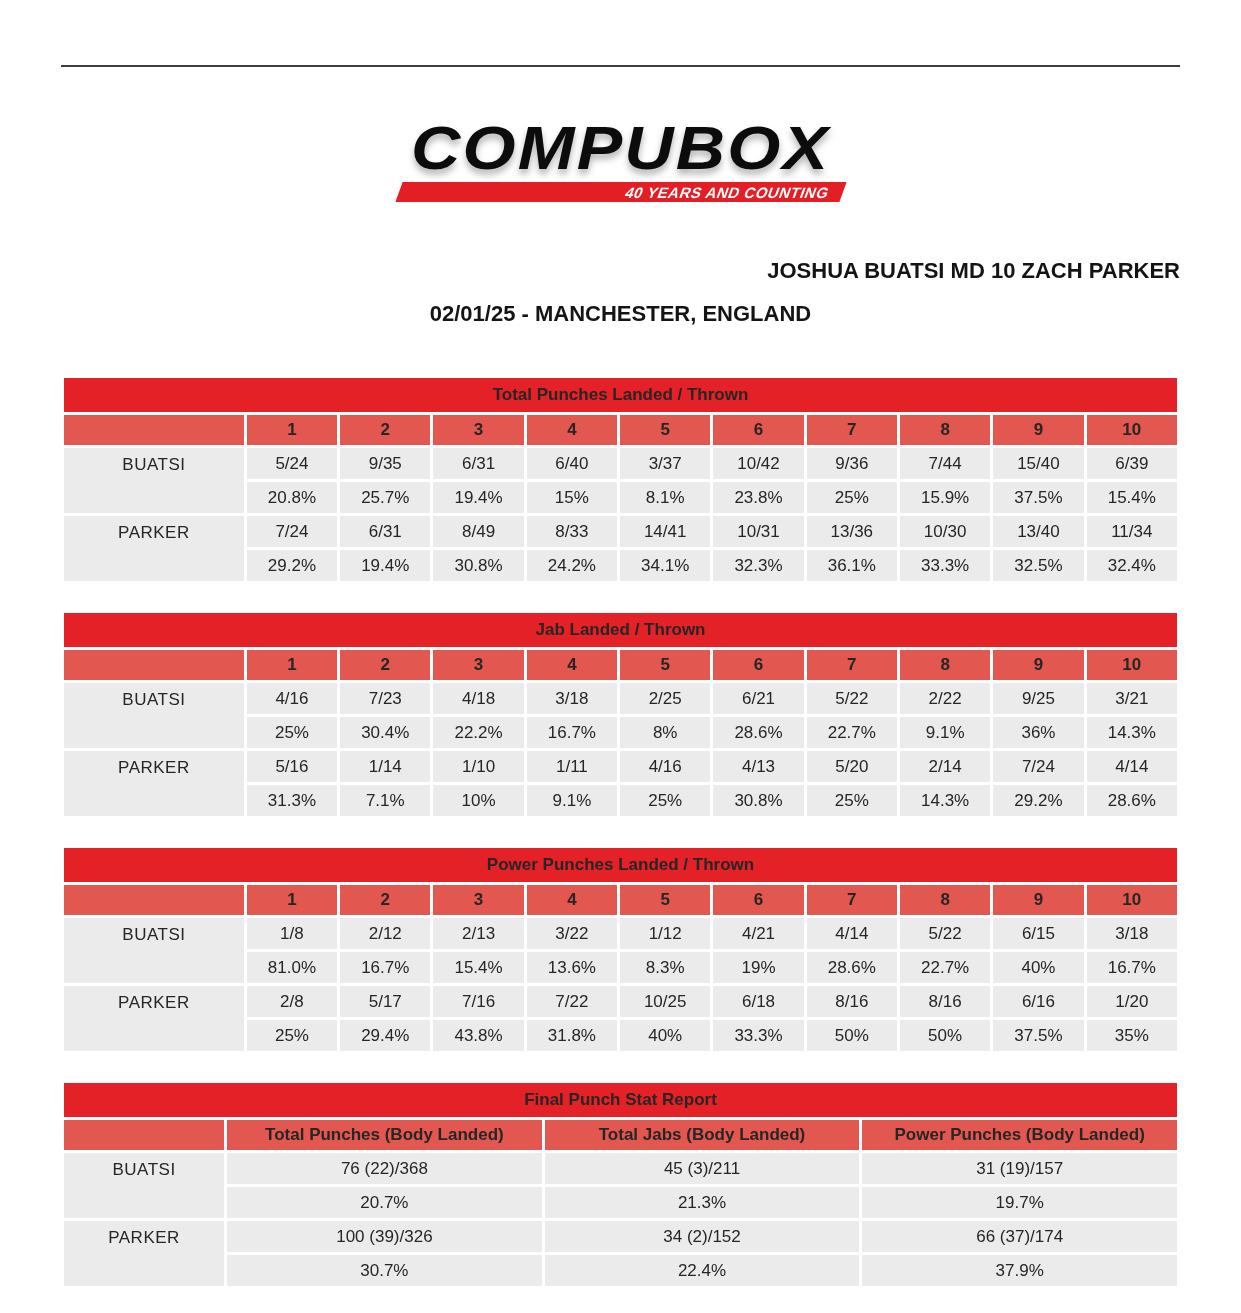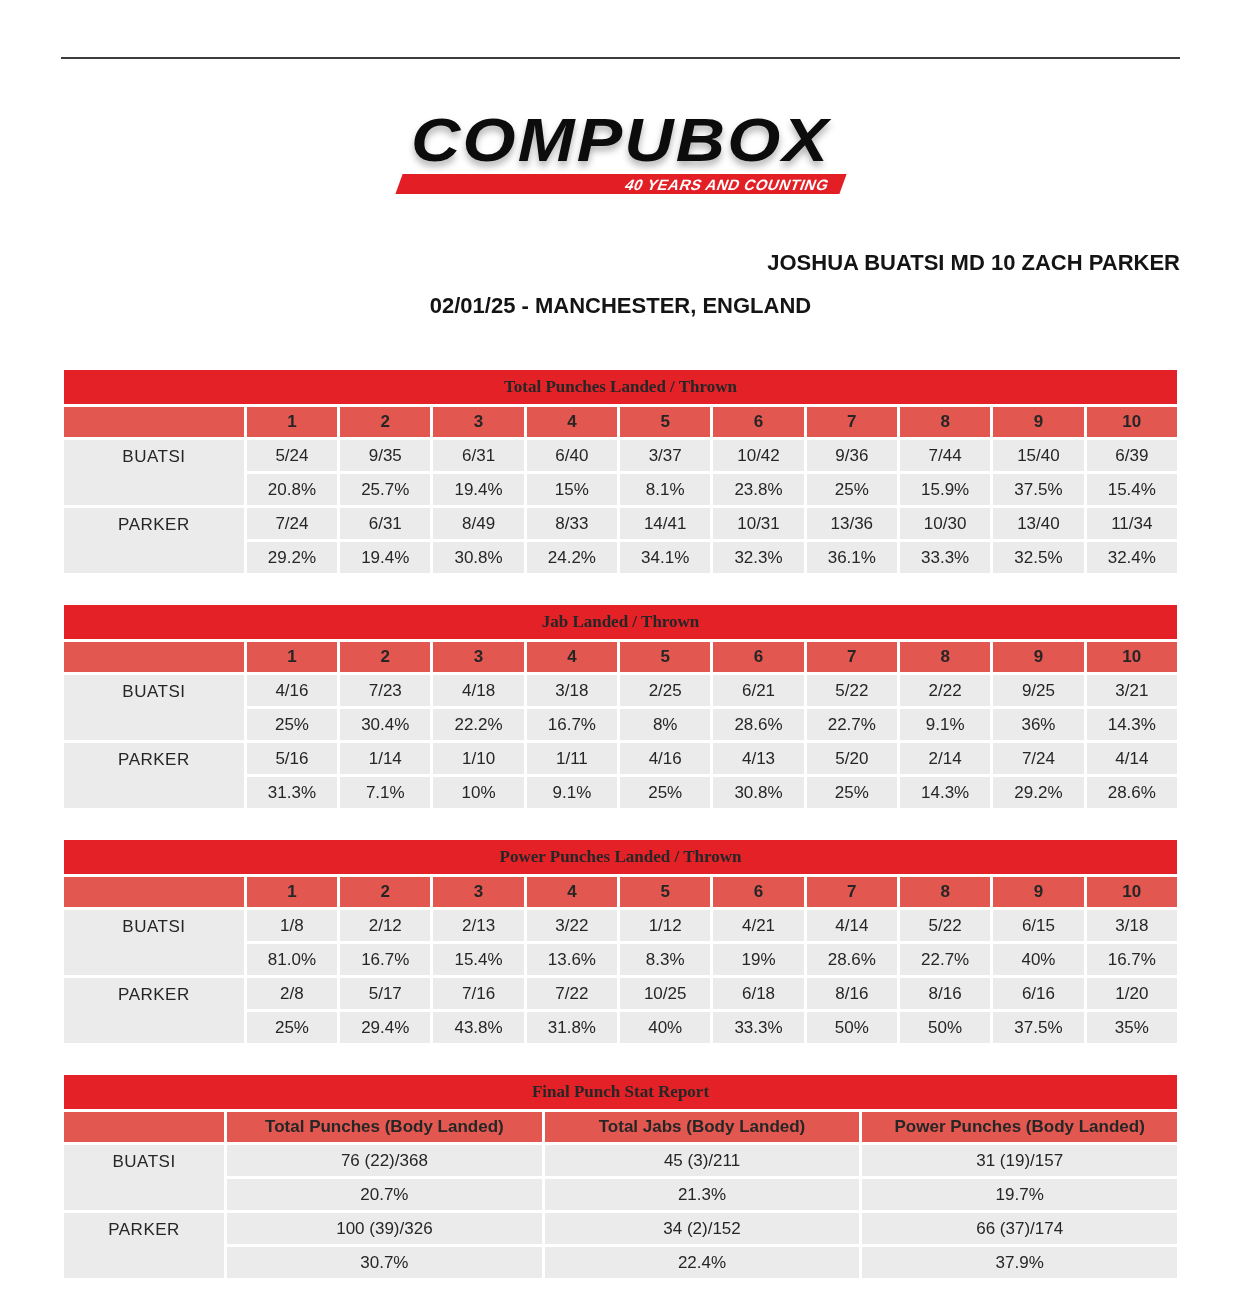--- a/index.html
+++ b/index.html
@@ -6,21 +6,21 @@
     --header-red:#E32126;
     --subheader-red:#E2574F;
     --row-gray:#EBEBEB;
     --banner-red:#E31E24;
     --rule-gray:#3D3D3D;
     --text-dark:#262626;
   }
   *{box-sizing:border-box;}
   html,body{margin:0;padding:0;background:#ffffff;}
   body{font-family:"Liberation Sans", sans-serif; color:var(--text-dark);}
-  .page{width:1241px; margin:0 auto; padding:0 61px 8px 61px;}
+  .page{width:1241px; margin:0 auto; padding:8px 61px 8px 61px;}
   .top-rule{margin-top:57px; border-bottom:2px solid var(--rule-gray); height:0;}
   .logo-wrap{margin-top:50px; text-align:center;}
   .logo-word{
     display:inline-block;
     font-size:62px; line-height:1;
     font-weight:bold; font-style:italic;
     letter-spacing:2px;
     color:#0c0c0c;
     transform:scaleX(1.10);
     transform-origin:center;
@@ -53,21 +53,20 @@
     text-align:center;
     font-size:17px;
     color:var(--text-dark);
     padding:0 2px;
     overflow:hidden;
   }
   td.tbl-title{
     background:var(--header-red);
     color:#ffffff; font-weight:bold; font-size:19px;
     height:34px;
-    font-family:Liberation Serif, serif;
   }
   td.subhdr{
     background:var(--subheader-red);
     color:#ffffff; font-weight:bold; font-size:17px;
     height:30px;
   }
   td.cell{
     background:var(--row-gray);
     height:31px;
   }

